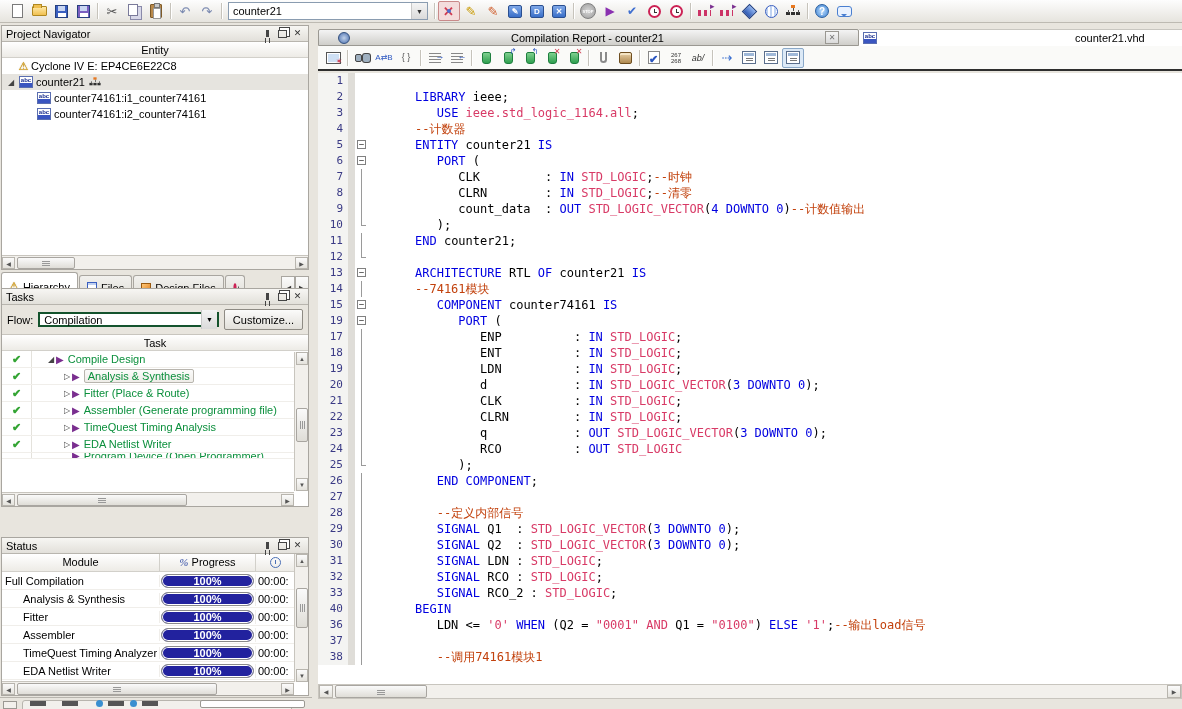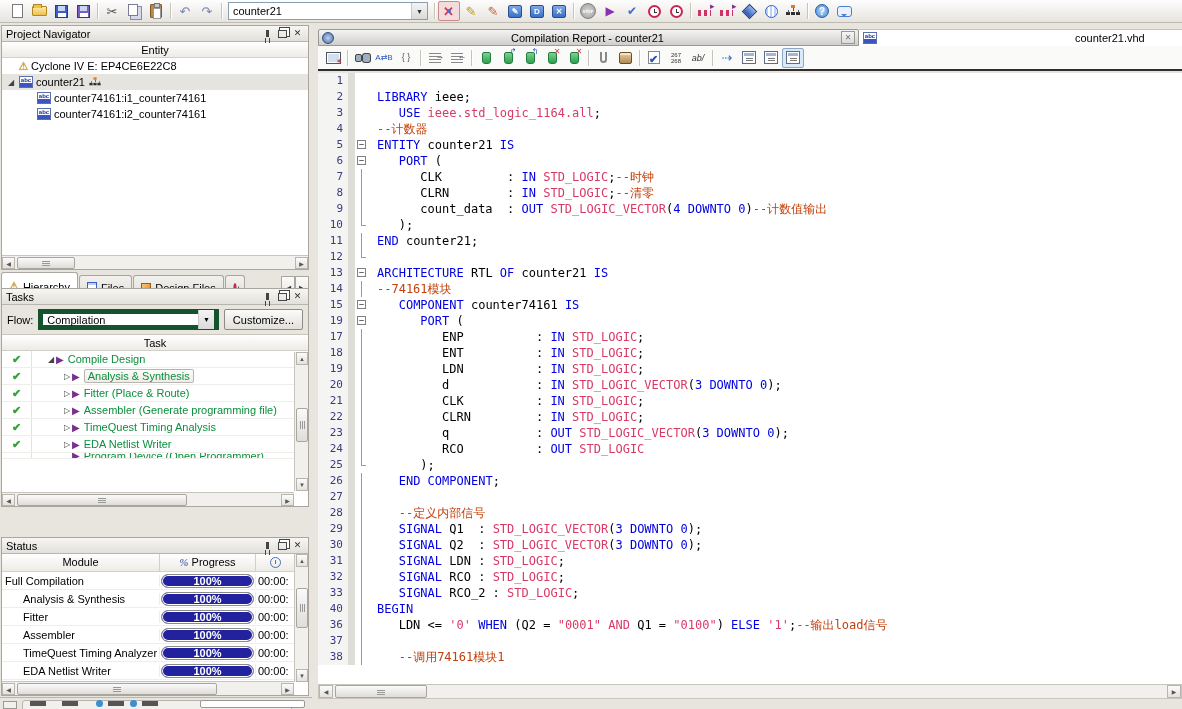--- a/index.html
+++ b/index.html
@@ -112,21 +112,21 @@
 
   .pn-tabs{position:absolute;left:1px;top:271px;width:308px;height:29px;display:flex;align-items:flex-end;}
   .ptab{height:25px;border:1px solid #A9A6A0;border-bottom:none;border-radius:3px 3px 0 0;margin-right:1px;
     background:linear-gradient(#F2F1EE,#DDDBD4);display:flex;align-items:center;padding:0 7px;gap:4px;font-size:11px;white-space:nowrap;overflow:hidden;}
   .ptab.active{background:#FFF;height:28px;}
   .tab-arrs{margin-left:auto;display:flex;}
   .tab-arr{width:14px;height:24px;border:1px solid #A9A6A0;background:linear-gradient(#FBFBFB,#E4E2DC);
     display:flex;align-items:center;justify-content:center;font-size:8px;color:#333;}
 
   .flow-row{height:30px;background:#E8E5DE;border-bottom:1px solid #C8C5BE;display:flex;align-items:center;padding:0 5px;gap:5px;}
-  .flow-combo{height:21px;flex:1;background:#FFF;border:5px solid #14532d;display:flex;align-items:center;}
+  .flow-combo{height:15px;flex:1;background:#FFF;border:2px solid #14532d;display:flex;align-items:center;}
   .flow-combo .cval{flex:1;padding-left:4px;}
   .btn{height:21px;border:1px solid #8E8B84;border-radius:2px;background:linear-gradient(#FBFBFA,#E2E0DA);
     padding:0 8px;display:flex;align-items:center;font-size:11px;}
 
   .task-row{height:17px;display:flex;align-items:center;border-bottom:1px solid #F0EEEA;position:relative;font-size:11px;white-space:nowrap;}
   .chk{width:30px;text-align:center;color:#33A433;font-size:11px;font-weight:bold;flex:none;border-right:1px solid #E4E2DC;height:100%;line-height:17px;}
   .tk-label{color:#0B8F3C;}
   .sel-box{border:1px solid #B8B5AE;background:linear-gradient(#FBFBFA,#EFEDE8);border-radius:2px;padding:0 3px;}
   .play{color:#7A2E8F;font-size:10px;margin-right:4px;}
 
@@ -134,41 +134,41 @@
   .st-row{height:18px;display:flex;align-items:center;border-bottom:1px solid #F0EEEA;font-size:11px;}
   .pill{width:93px;height:14px;border:1px solid #8A8A8A;border-radius:7px;background:#22229E;color:#FFF;
     font-weight:bold;font-size:11px;text-align:center;line-height:13px;box-shadow:inset 0 0 0 1px #FFF;}
   .pct-ic{font-family:"Liberation Serif",serif;font-style:italic;color:#5A6FB5;font-weight:bold;}
   .clk-ic{width:11px;height:11px;border:1px solid #4A6FB5;border-radius:50%;position:relative;display:inline-block;}
   .clk-ic:after{content:"";position:absolute;left:4px;top:2px;width:1px;height:4px;background:#4A6FB5;}
 
   
   .rep-bar{position:absolute;left:318px;top:29px;width:541px;height:17px;
     background:linear-gradient(#F4F4F4,#CFCECA);border:1px solid #9A9892;border-radius:2px 2px 0 0;
-    display:flex;align-items:center;padding:0 3px;font-size:11px;}
+    display:flex;align-items:center;padding:0 19px;font-size:11px;}
   .rep-bar .ttl{flex:1;text-align:center;}
   .rep-ic{width:12px;height:12px;border-radius:50%;background:radial-gradient(#BFD0E8,#4A6FB0);border:1px solid #33507E;flex:none;}
   .rep-close{width:14px;height:13px;border:1px solid #9A9892;background:linear-gradient(#F6F6F6,#DADADA);
     display:flex;align-items:center;justify-content:center;font-size:8px;color:#777;flex:none;}
   .vhd-bar{position:absolute;left:859px;top:29px;width:323px;height:17px;background:#FFF;border-top:1px solid #C8C6C0;
     display:flex;align-items:center;padding:0 4px;font-size:11px;}
   .vhd-bar .ttl{position:absolute;left:216px;}
   .ed-toolbar{position:absolute;left:318px;top:46px;width:864px;height:25px;background:#FAFAF8;
     border-bottom:2px solid #2E2E2E;display:flex;align-items:center;padding-left:4px;}
   .code-wrap{position:absolute;left:318px;top:73px;width:864px;height:611px;background:#FFF;overflow:hidden;
     font-family:"DejaVu Sans Mono","Liberation Mono",monospace;font-size:12px;}
   .cl{height:16px;display:flex;white-space:pre;align-items:center;}
   .lnum{width:30px;flex:none;text-align:right;padding-right:5px;color:#3A3A85;background:#F4F4F2;font-size:11px;height:16px;line-height:16px;}
   .band{width:7px;flex:none;background:#DFDDD8;height:16px;}
   .foldc{width:14px;flex:none;position:relative;height:16px;}
   .fold-m{position:absolute;left:2px;top:3px;width:9px;height:9px;border:1px solid #808080;background:#FFF;
     font-size:9px;line-height:7px;text-align:center;color:#333;}
   .fold-v{position:absolute;left:6px;top:0;width:1px;height:16px;background:#9A9A9A;}
   .fold-e{position:absolute;left:6px;top:0;width:5px;height:9px;border-left:1px solid #9A9A9A;border-bottom:1px solid #9A9A9A;}
-  .ctext{padding-left:8px;height:16px;line-height:16px;}
+  .ctext{padding-left:8px;height:16px;line-height:16px;margin-left:38px;}
   .tk-k{color:#0000E0;} .tk-t{color:#D83A66;} .tk-c{color:#c2410c;} .tk-s{color:#D83A66;} .tk-n{color:#0000E0;} .tk-p{color:#000;}
 
   .msg-stub{position:absolute;left:0px;top:697px;width:312px;height:12px;background:#E8E5DE;border-top:1px solid #B8B5AE;}
   .msg-stub .bx{position:absolute;left:3px;top:3px;width:14px;height:8px;border:1px solid #9A9892;background:#F2F0EC;}
   .msg-stub .tb{position:absolute;left:22px;top:2px;width:270px;height:10px;border:1px solid #B8B5AE;border-radius:3px 3px 0 0;background:#F2F0EC;}
   .msg-stub .blu{position:absolute;top:2px;width:7px;height:7px;border-radius:50%;background:#3A8FD0;}
   .msg-stub .dk{position:absolute;top:3px;width:16px;height:5px;background:#555;}
   .msg-stub .inp{position:absolute;left:200px;top:2px;width:105px;height:8px;background:#FFF;border:1px solid #9A9892;border-radius:2px;}
 </style>
 </head>

